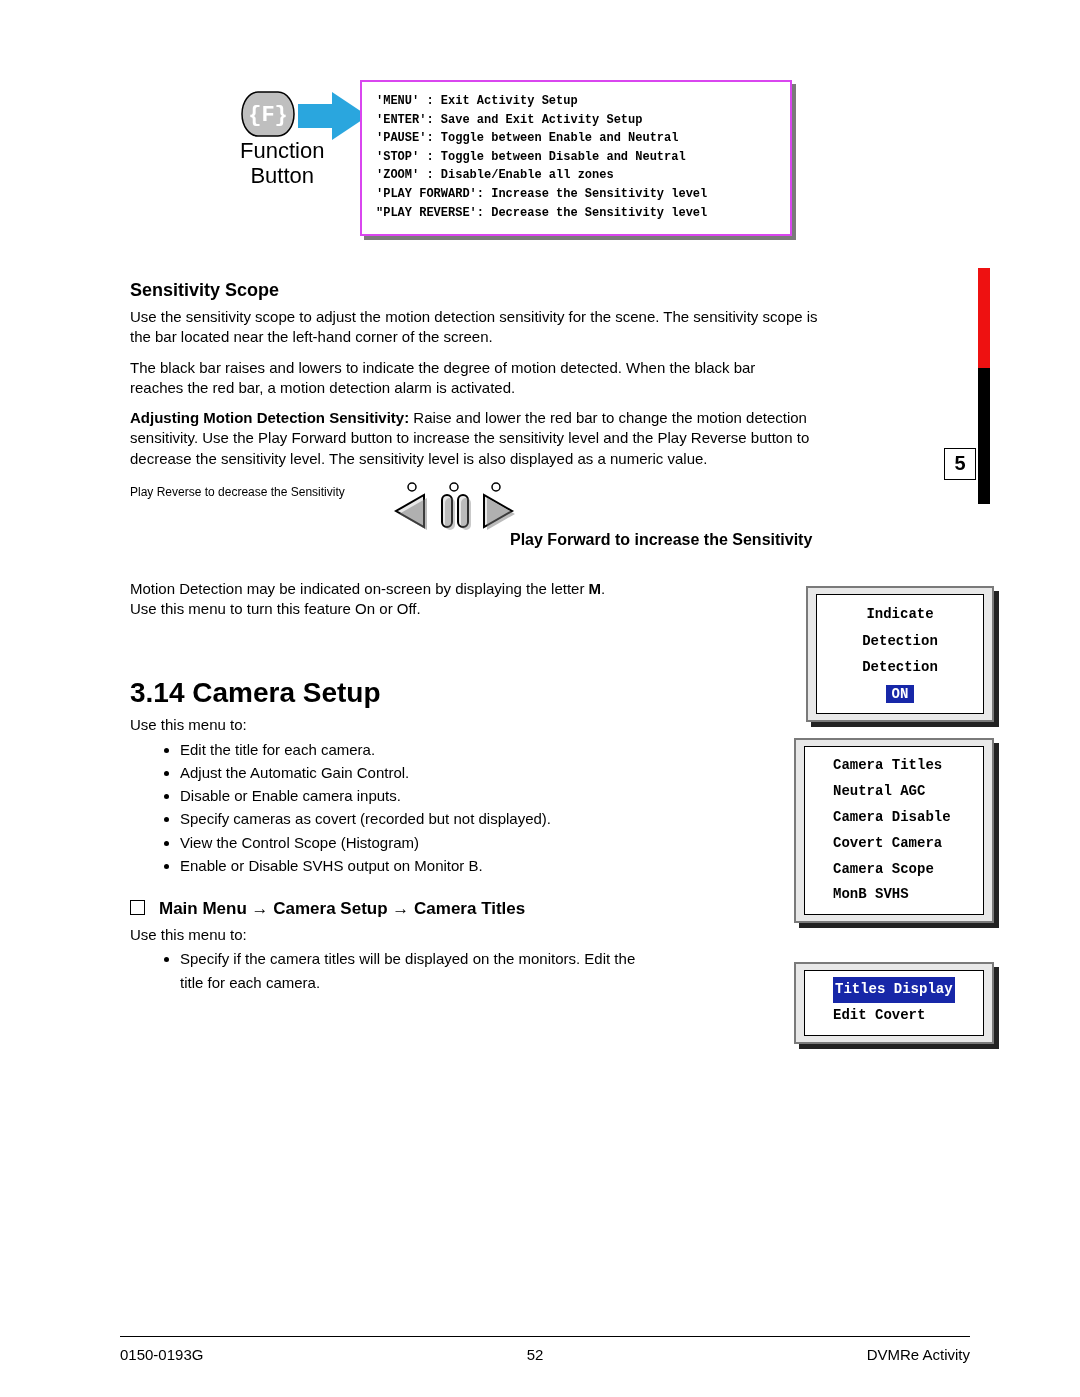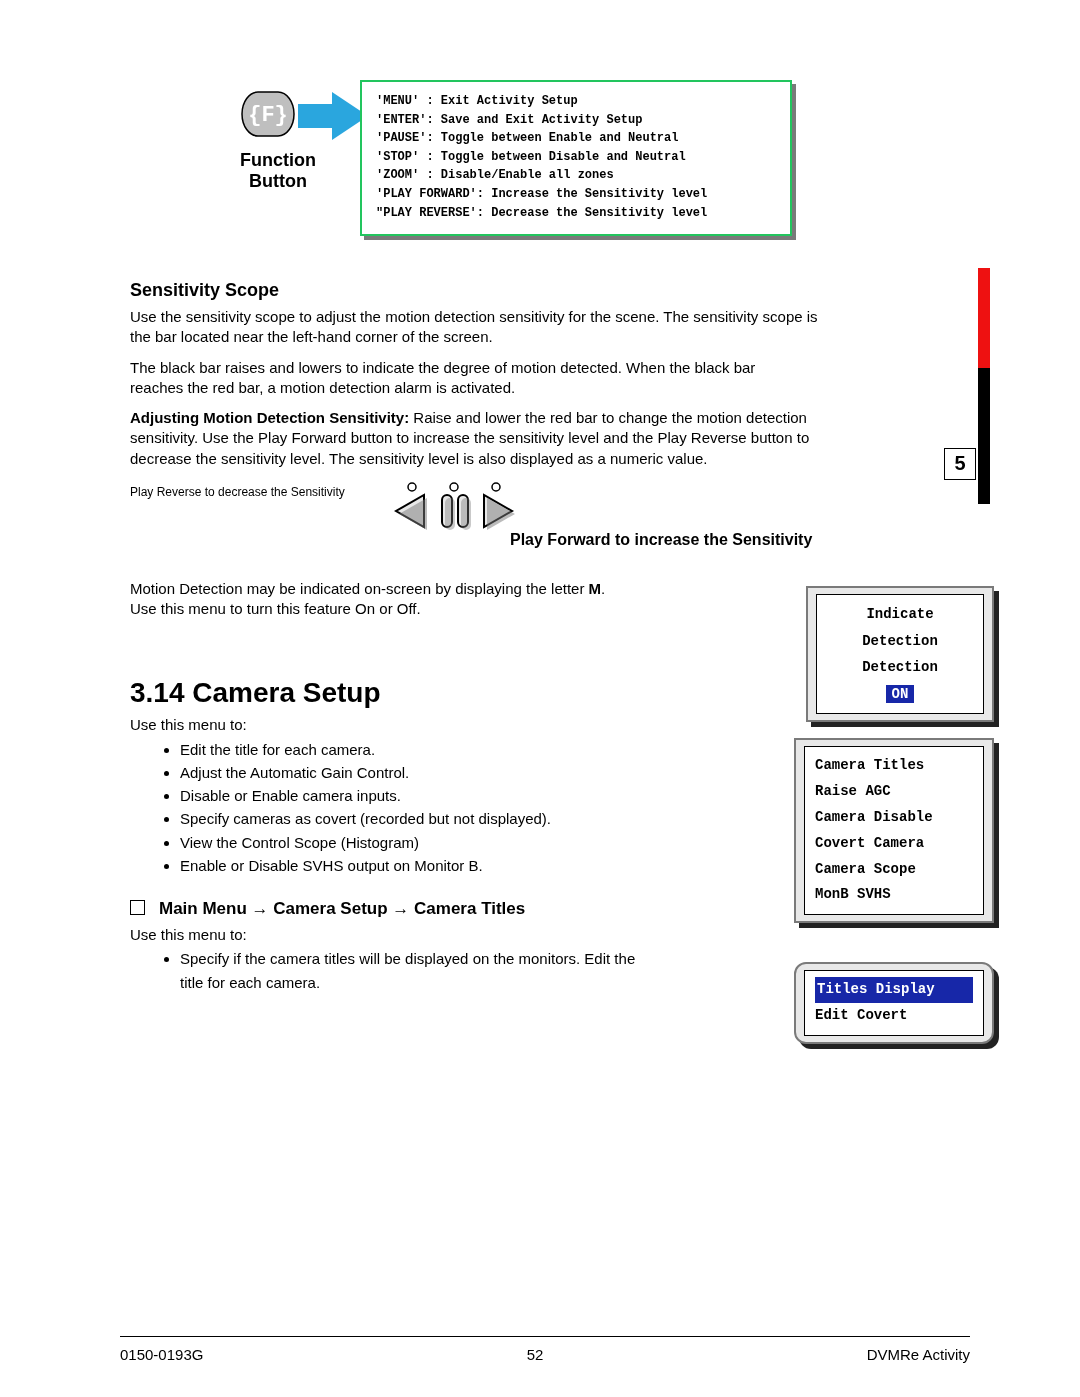--- a/index.html
+++ b/index.html
@@ -21,36 +21,36 @@
     height: 160px;
   }
   .f-button {
     position: absolute;
     left: 110px;
     top: 10px;
     text-align: center;
   }
   .f-button svg { display: block; }
   .f-label {
-    font-weight: bold;
-    font-size: 18px;
-    margin-top: 12px;
+    font-weight: normal;
+    font-size: 22px;
+    margin-top: 0;
     line-height: 1.15;
   }
   .arrow {
     position: absolute;
     left: 168px;
     top: 12px;
   }
   .cmd-box {
     position: absolute;
     left: 230px;
     top: 0;
     width: 400px;
-    border: 2px solid #22c55e;
+    border: 2px solid #d946ef;
     background: #fff;
     padding: 10px 14px 12px 14px;
     box-shadow: 4px 4px 0 #7a7a7a;
     font-family: "Courier New", monospace;
     font-size: 12px;
     font-weight: bold;
     line-height: 1.55;
     white-space: pre;
   }
   .section-h {
@@ -153,32 +153,32 @@
     border: 2px solid #7a7a7a;
     box-shadow: 5px 5px 0 #222;
     padding: 6px 8px;
     font-family: "Courier New", monospace;
     font-weight: bold;
     font-size: 14px;
   }
   .menu-box .inner {
     border: 1px solid #000;
     background: #fff;
-    padding: 6px 10px;
+    padding: 6px 28px;
   }
   .menu-box.ind { right: 86px; top: 586px; width: 168px; }
   .menu-box.ind .inner { text-align: center; line-height: 1.9; }
   .menu-box.ind .on {
     background: #1727a8;
     color: #fff;
     padding: 1px 6px;
   }
   .menu-box.cam { right: 86px; top: 738px; width: 180px; }
   .menu-box.cam .inner { line-height: 1.85; }
-  .menu-box.ttl { right: 86px; top: 962px; width: 180px; border-radius: 12px; }
+  .menu-box.ttl { right: 86px; top: 962px; width: 180px; }
   .menu-box.ttl .inner { line-height: 1.85; }
   .menu-box.ttl .sel {
     background: #1727a8;
     color: #fff;
     padding: 0 2px;
     display: block;
   }
   .bottom-rule {
     position: absolute;
     left: 120px;
@@ -286,21 +286,21 @@
     <li>Adjust the Automatic Gain Control.</li>
     <li>Disable or Enable camera inputs.</li>
     <li>Specify cameras as covert (recorded but not displayed).</li>
     <li>View the Control Scope (Histogram)</li>
     <li>Enable or Disable SVHS output on Monitor B.</li>
   </ul>
 
   <div class="menu-box cam">
     <div class="inner">
       <div>Camera Titles</div>
-      <div>Raise AGC</div>
+      <div>Neutral AGC</div>
       <div>Camera Disable</div>
       <div>Covert Camera</div>
       <div>Camera Scope</div>
       <div>MonB SVHS</div>
     </div>
   </div>
 
   <div class="breadcrumb-h" style="margin-top:22px">
     <span class="cb"></span><span>Main Menu → Camera Setup → Camera Titles</span>
   </div>

